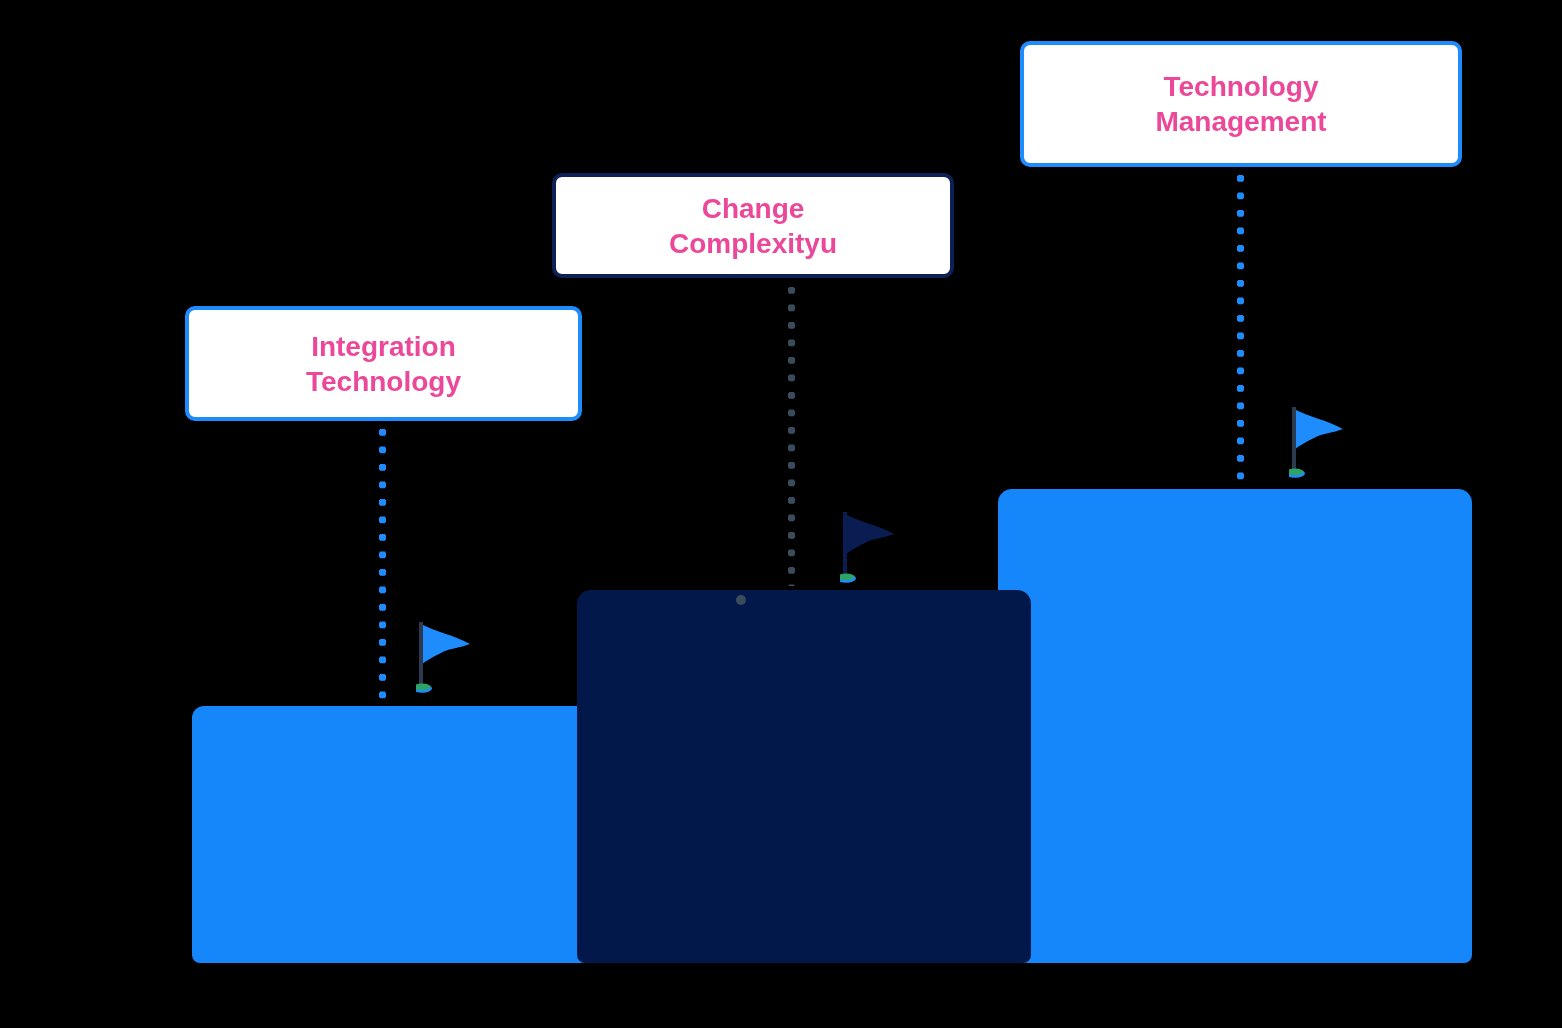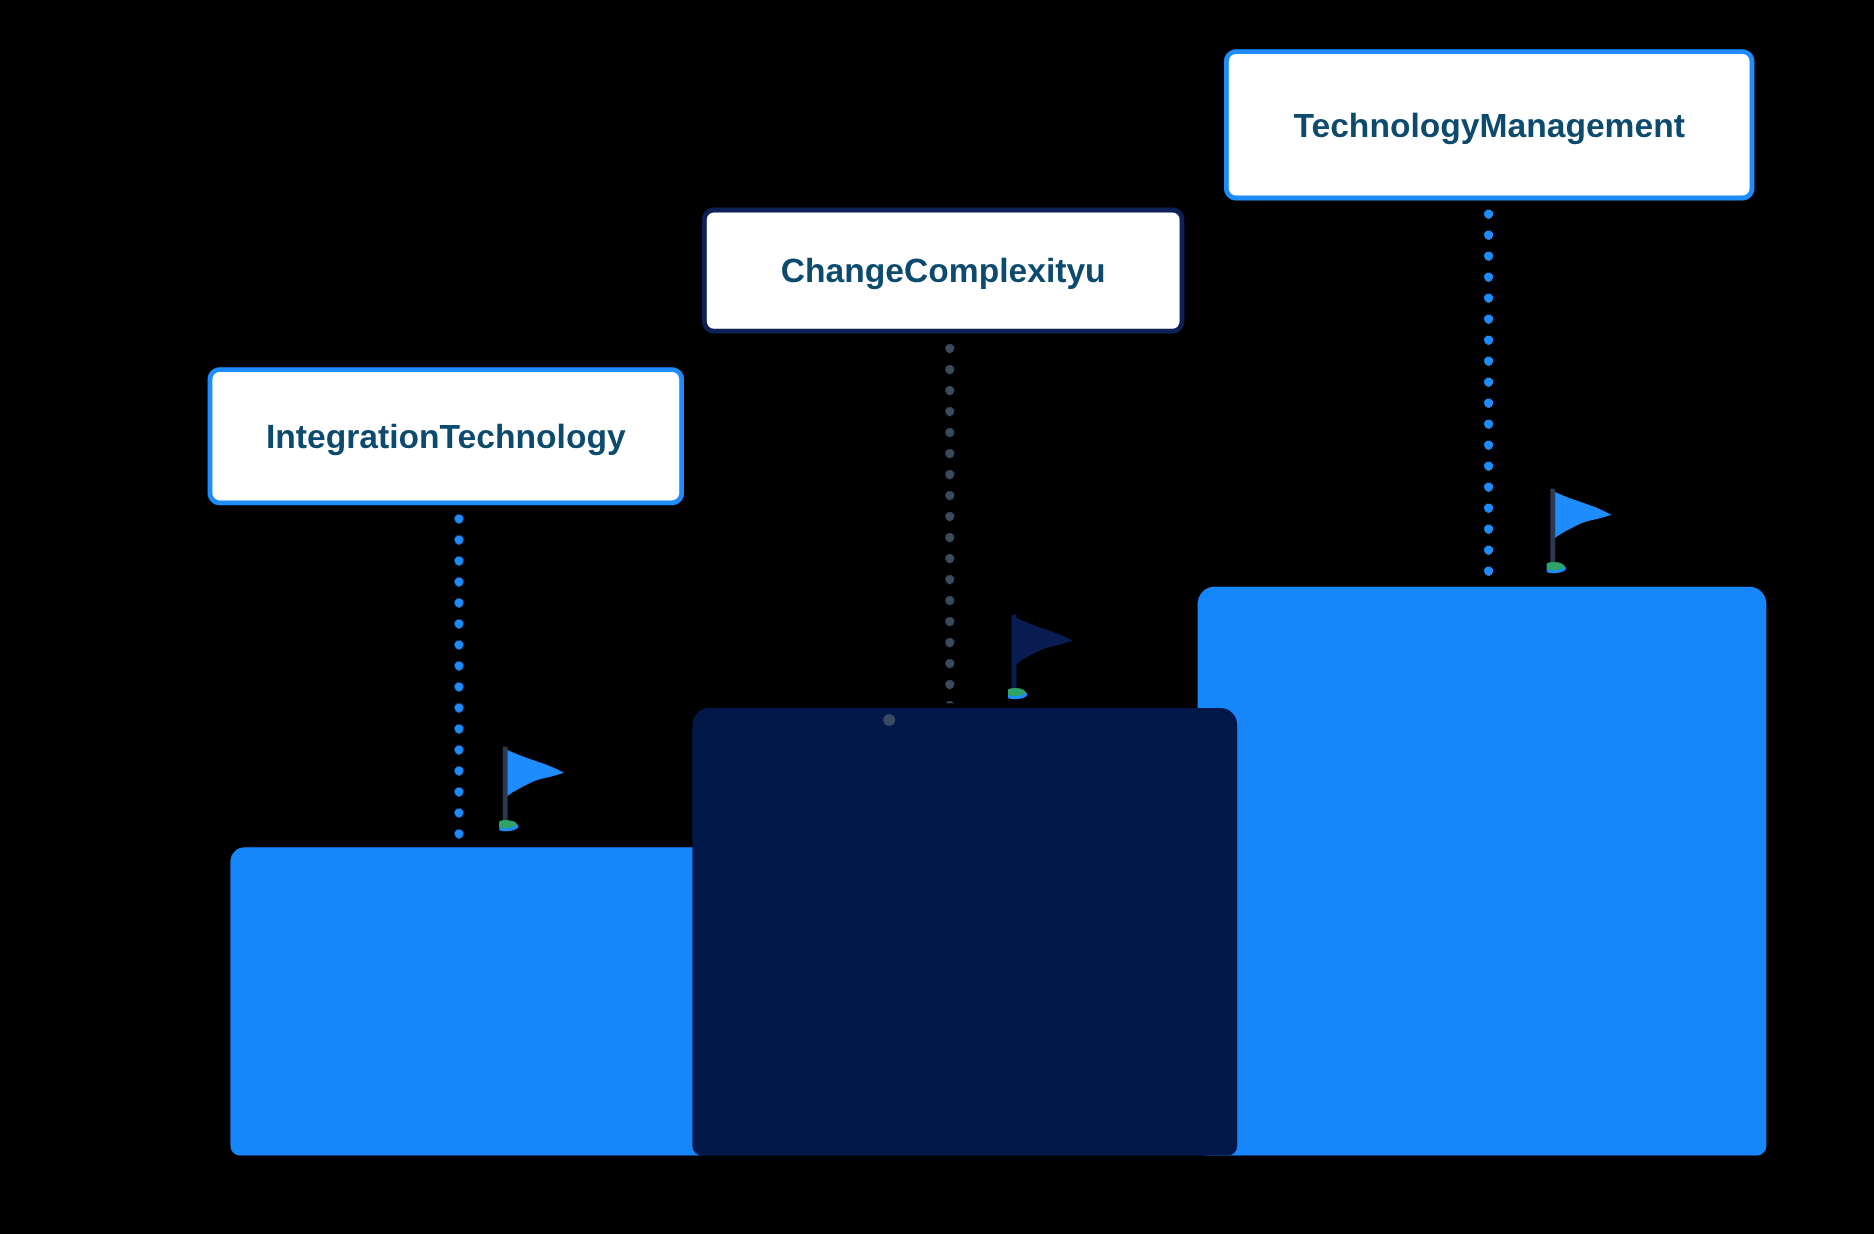--- a/index.html
+++ b/index.html
@@ -20,29 +20,29 @@
     border-radius: 14px 14px 8px 8px;
   }
   .bar.blue { background: #1587FA; z-index: 1; }
   .bar.navy { background: #03184A; z-index: 2; }
 
   .label-box {
     position: absolute;
     background: #FFFFFF;
     border-radius: 10px;
     display: flex;
-    flex-direction: row;
+    flex-direction: column;
     align-items: center;
     justify-content: center;
     text-align: center;
     z-index: 5;
     font-weight: 700;
     font-size: 28px;
     line-height: 35px;
-    color: #0c4a6e;
+    color: #ec4899;
   }
   .label-box.blue-border { border: 4px solid #1E8CFC; }
   .label-box.navy-border { border: 4px solid #0E2156; }
 
   .connector {
     position: absolute;
     width: 9px;
     background-repeat: repeat-y;
     background-position: center top;
     background-size: 9px 17.5px;
@@ -101,26 +101,26 @@
     <ellipse cx="6" cy="64.8" rx="8.5" ry="3.4" fill="#2EA367"></ellipse>
   </svg>
 
   <svg class="flag" style="left:1289px; top:407px;" width="70" height="72" viewBox="0 0 70 72">
     <path d="M5,2 C20,10 38,13 54,22 C44,26 34,26 25,31 C17,35 11,38 5,43 Z" fill="#1E8CFC"></path>
     <rect x="3" y="0" width="4" height="66" fill="#2B3A4E"></rect>
     <ellipse cx="6" cy="66.5" rx="10" ry="4.2" fill="#1E8CFC"></ellipse>
     <ellipse cx="6" cy="64.8" rx="8.5" ry="3.4" fill="#2EA367"></ellipse>
   </svg>
 
-  <div class="label-box blue-border" style="left:173px; top:306px; width:389px; height:107px;justify-content:center;">
+  <div class="label-box blue-border" style="left:185px; top:306px; width:389px; height:107px;justify-content:center;">
     <div>Integration</div>
     <div>Technology</div>
   </div>
 
-  <div class="label-box navy-border" style="left:585px; top:173px; width:394px; height:97px;">
+  <div class="label-box navy-border" style="left:552px; top:173px; width:394px; height:97px;">
     <div>Change</div>
     <div>Complexityu</div>
   </div>
 
   <div class="label-box blue-border" style="left:1020px; top:41px; width:434px; height:118px;">
     <div>Technology</div>
     <div>Management</div>
   </div>
 
 </div>

